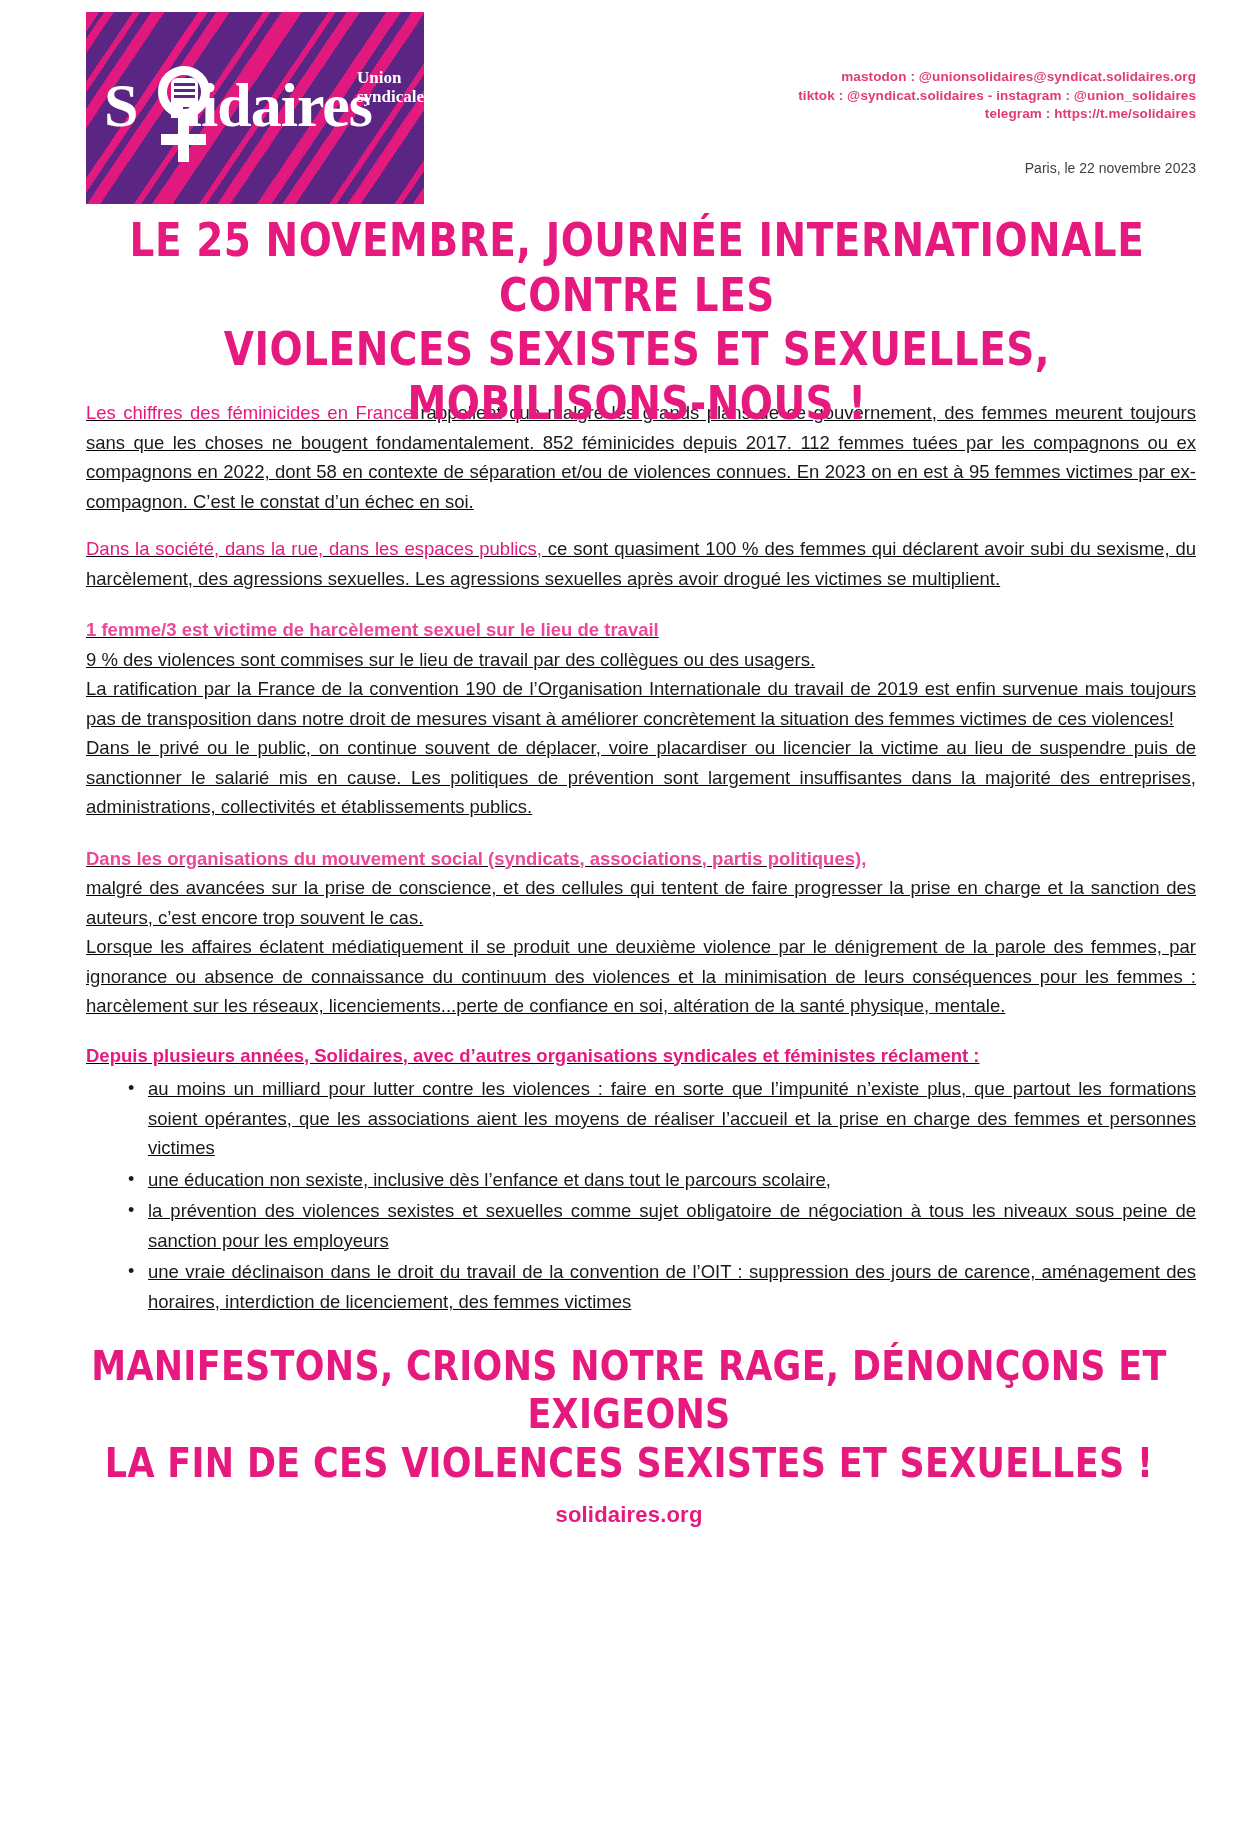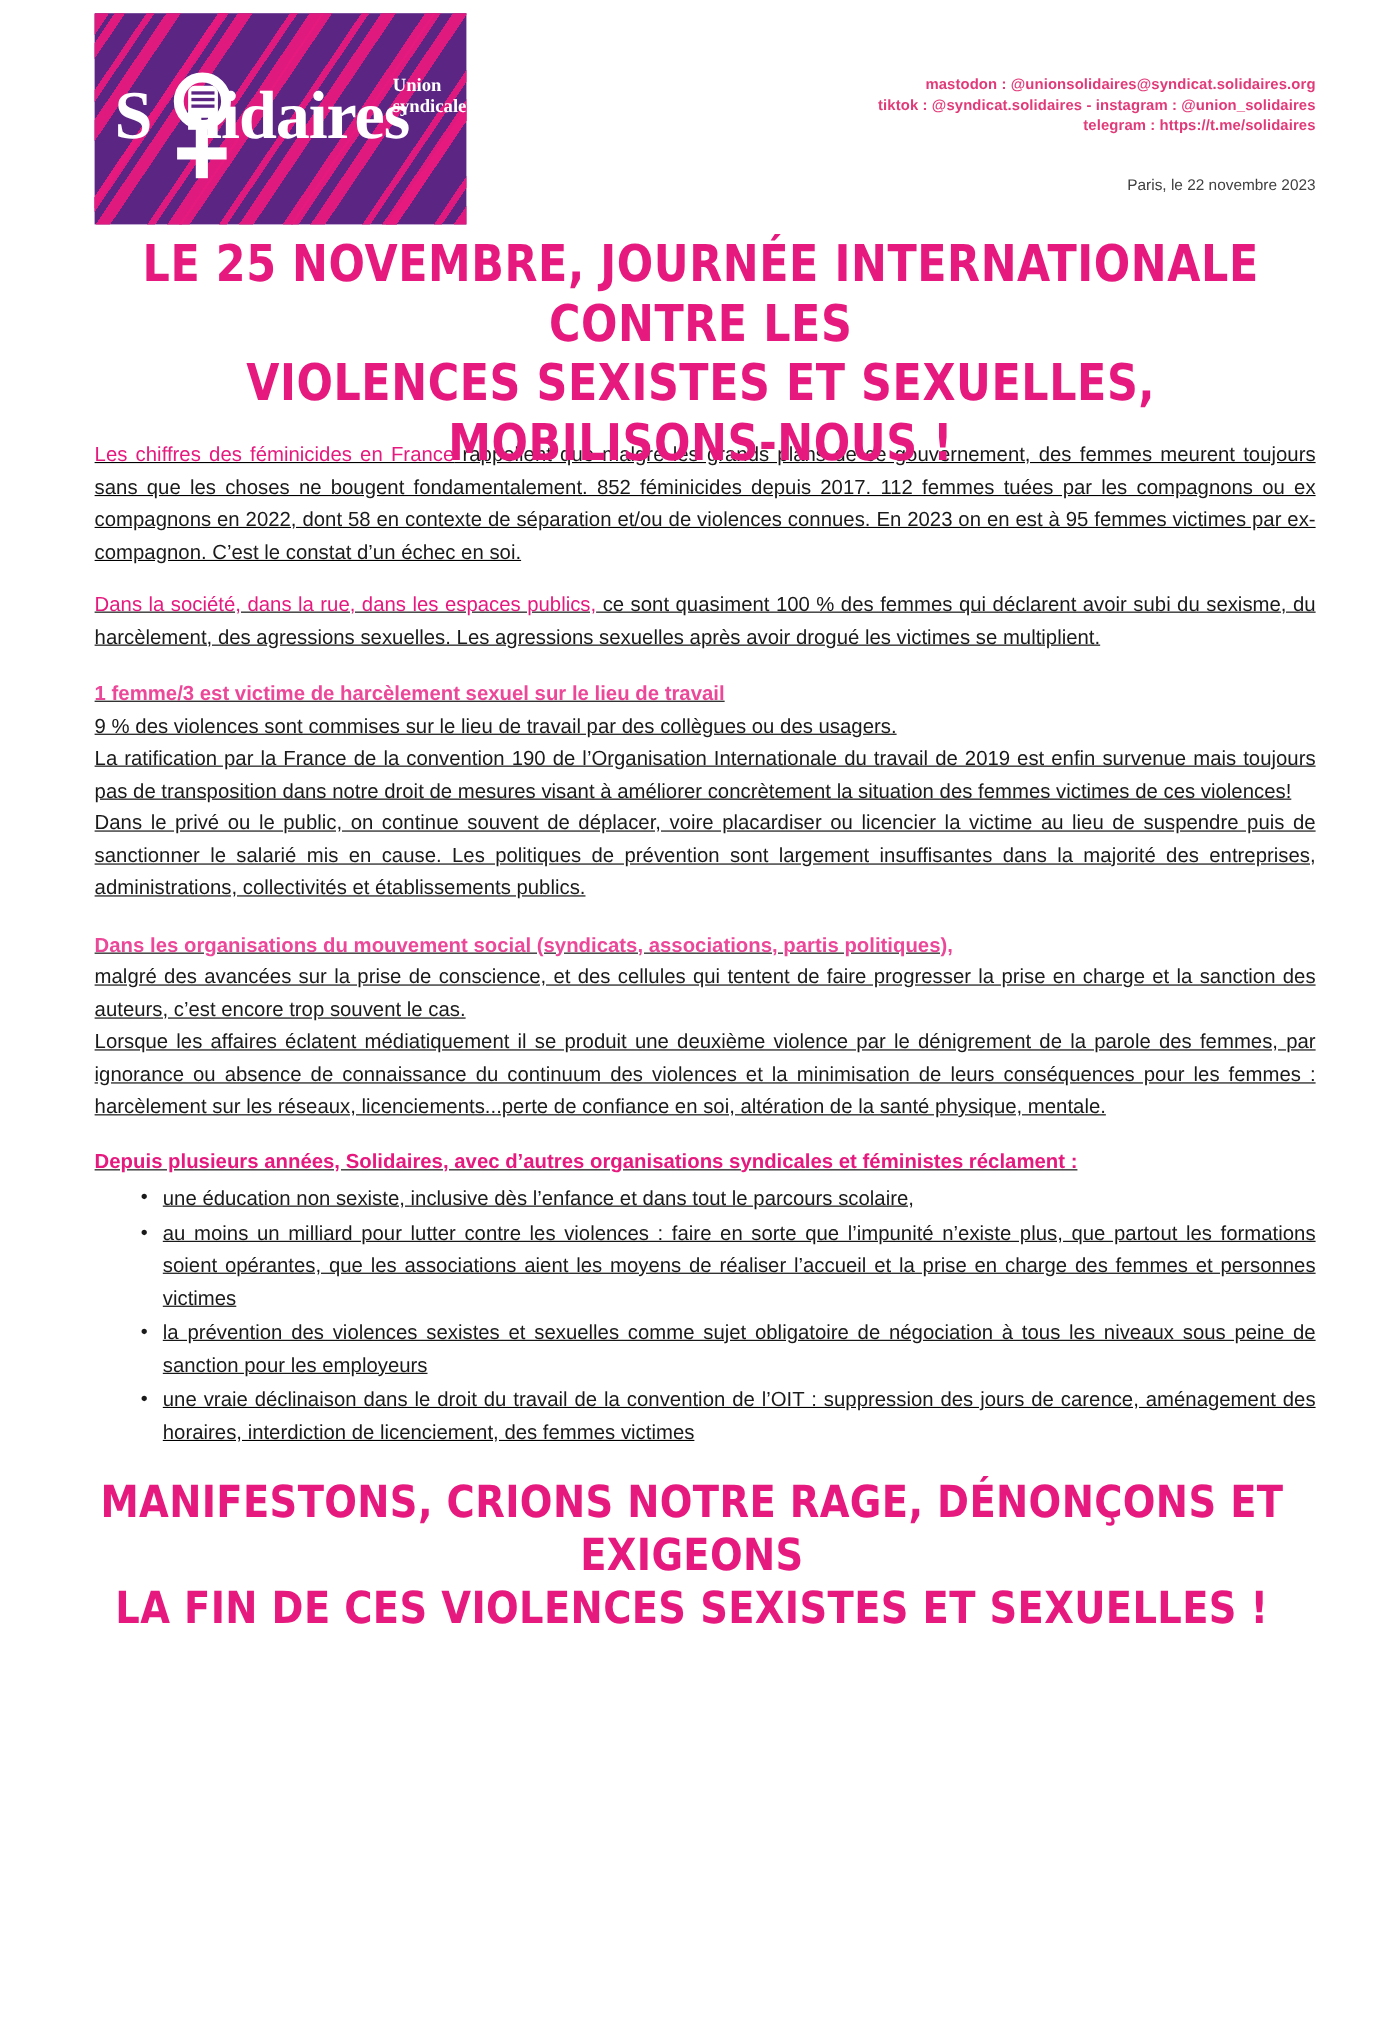--- a/index.html
+++ b/index.html
@@ -322,26 +322,27 @@
     <p class="body tight">La ratification par la France de la convention 190 de l’Organisation Internationale du travail de 2019 est enfin survenue mais toujours pas de transposition dans notre droit de mesures visant à améliorer concrètement la situation des femmes victimes de ces violences!</p>
     <p class="body">Dans le privé ou le public, on continue souvent de déplacer, voire placardiser ou licencier la victime au lieu de suspendre puis de sanctionner le salarié mis en cause. Les politiques de prévention sont largement insuffisantes dans la majorité des entreprises, administrations, collectivités et établissements publics.</p>
 
     <div class="h-purple">Dans les organisations du mouvement social (syndicats, associations, partis politiques),</div>
     <p class="body tight">malgré des avancées sur la prise de conscience, et des cellules qui tentent de faire progresser la prise en charge et la sanction des auteurs, c’est encore trop souvent le cas.</p>
     <p class="body">Lorsque les affaires éclatent médiatiquement il se produit une deuxième violence par le dénigrement de la parole des femmes, par ignorance ou absence de connaissance du continuum des violences et la minimisation de leurs conséquences pour les femmes : harcèlement sur les réseaux, licenciements...perte de confiance en soi, altération de la santé physique, mentale.</p>
 
     <div class="h-pink">Depuis plusieurs années, Solidaires, avec d’autres organisations syndicales et féministes réclament :</div>
 
     <ul class="demands">
+      <li>au moins un milliard pour lutter contre les violences : faire en sorte que l’impunité n’existe plus, que partout les formations soient opérantes, que les associations aient les moyens de réaliser l’accueil et la prise en charge des femmes et personnes victimes</li>
       <li>une éducation non sexiste, inclusive dès l’enfance et dans tout le parcours scolaire,</li>
-      <li>au moins un milliard pour lutter contre les violences : faire en sorte que l’impunité n’existe plus, que partout les formations soient opérantes, que les associations aient les moyens de réaliser l’accueil et la prise en charge des femmes et personnes victimes</li>
       <li>la prévention des violences sexistes et sexuelles comme sujet obligatoire de négociation à tous les niveaux sous peine de sanction pour les employeurs</li>
       <li>une vraie déclinaison dans le droit du travail de la convention de l’OIT : suppression des jours de carence, aménagement des horaires, interdiction de licenciement, des femmes victimes</li>
     </ul>
   </div>
 
   <div class="closing">
     <span class="l1">MANIFESTONS, CRIONS NOTRE RAGE, DÉNONÇONS ET EXIGEONS</span>
     <span class="l2">LA FIN DE CES VIOLENCES SEXISTES ET SEXUELLES !</span>
   </div>
 
+  <div class="footer-link">solidaires.org</div>
 
 </div>
 
 </body></html>

